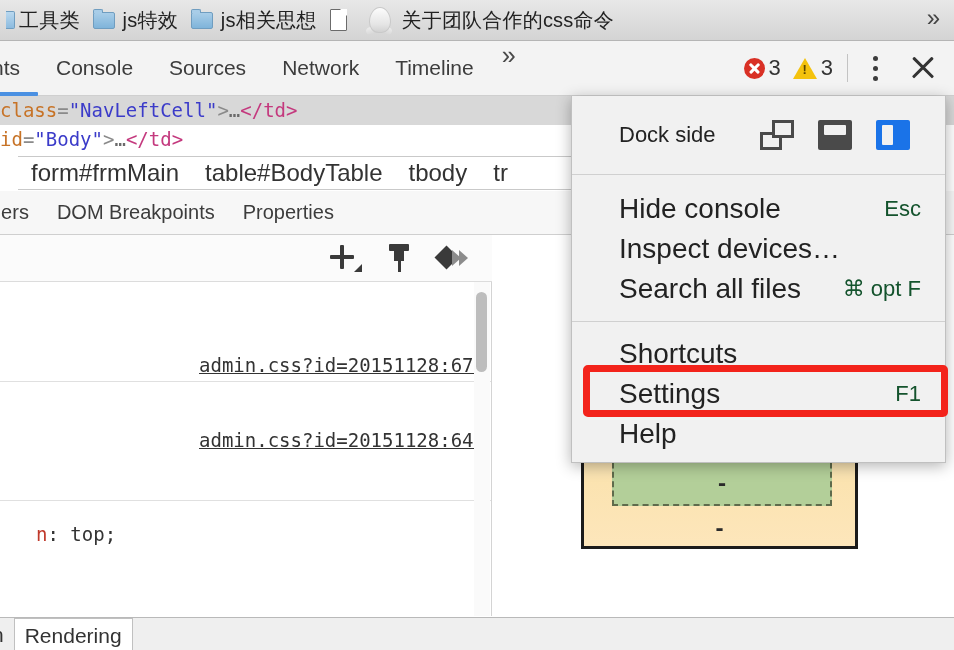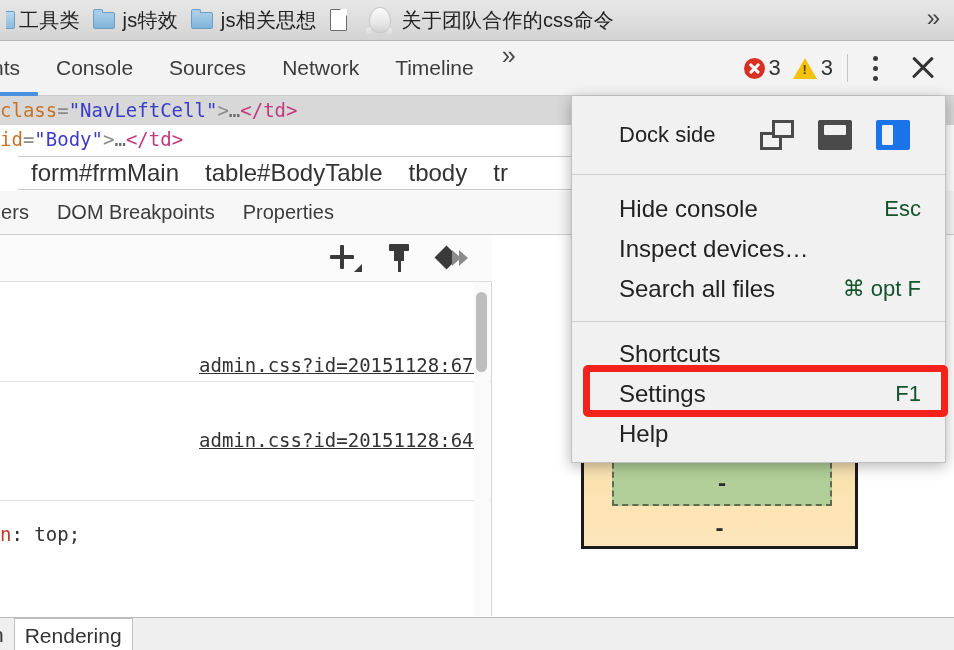--- a/index.html
+++ b/index.html
@@ -189,21 +189,21 @@
     position:absolute;left:0;top:282px;width:492px;height:334px;background:#fff;overflow:hidden;
     border-right:1px solid #d4d4d4;box-sizing:border-box;
   }
   .rule{position:relative;border-bottom:1px solid #e0e0e0;box-sizing:border-box;}
   .rule-src{
     position:absolute;right:6px;top:0;font-family:"DejaVu Sans Mono","Liberation Mono",monospace;
     font-size:19px;color:#333;text-decoration:underline;white-space:nowrap;cursor:pointer;
   }
   .rule-body{
     font-family:"DejaVu Sans Mono","Liberation Mono",monospace;font-size:19px;
-    white-space:nowrap;color:#333;
+    white-space:nowrap;color:#333;margin-left:36px;
   }
   .p-name{color:#c0392b;}
   .scroll-track{
     position:absolute;right:1px;top:0;width:16px;height:334px;background:#fafafa;
   }
   .scroll-thumb{
     position:absolute;right:3px;top:10px;width:11px;height:80px;background:#bdbdbd;border-radius:6px;
   }
 
   
@@ -268,21 +268,21 @@
     background:#1a73e8;border-radius:2px;
   }
   .dock-right .inner{
     position:absolute;left:6px;top:5px;width:11px;bottom:5px;background:#f1f1f1;border-radius:1px;
   }
   .menu-sep{height:1px;background:#d0d0d0;margin:0;}
   .menu-item{
     display:flex;align-items:center;height:40px;padding:0 24px 0 47px;box-sizing:border-box;
     cursor:pointer;position:relative;
   }
-  .menu-item .mi-label{font-size:24px;color:#222;white-space:nowrap;}
+  .menu-item .mi-label{font-size:28px;color:#222;white-space:nowrap;}
   .menu-item .mi-key{margin-left:auto;font-size:22px;color:#14532d;white-space:nowrap;}
   .menu-item.highlight{z-index:3;}
   .hl-box{
     position:absolute;left:583px;top:365px;width:365px;height:52px;
     border:7px solid #f3231b;border-radius:5px;box-sizing:border-box;z-index:60;pointer-events:none;
   }
 </style>
 </head>
 <body>
 

